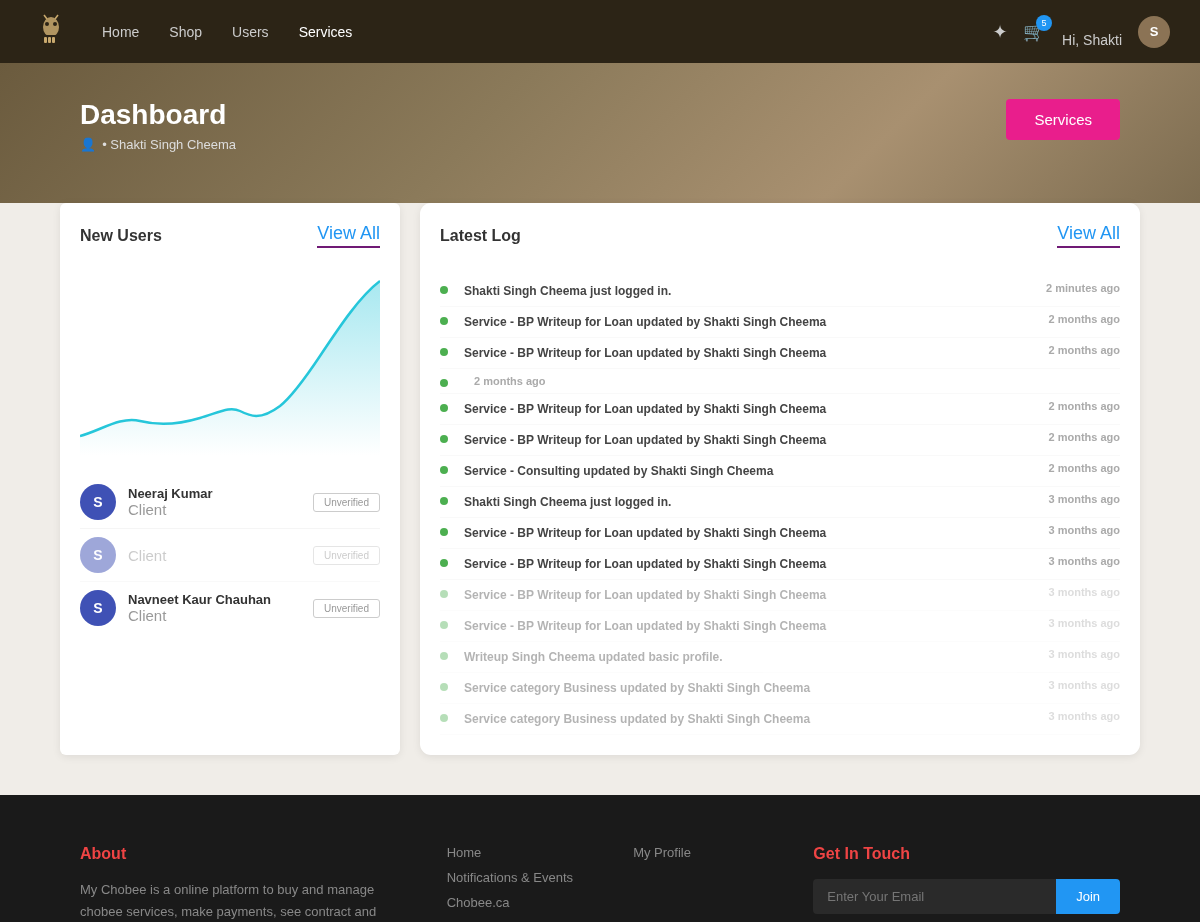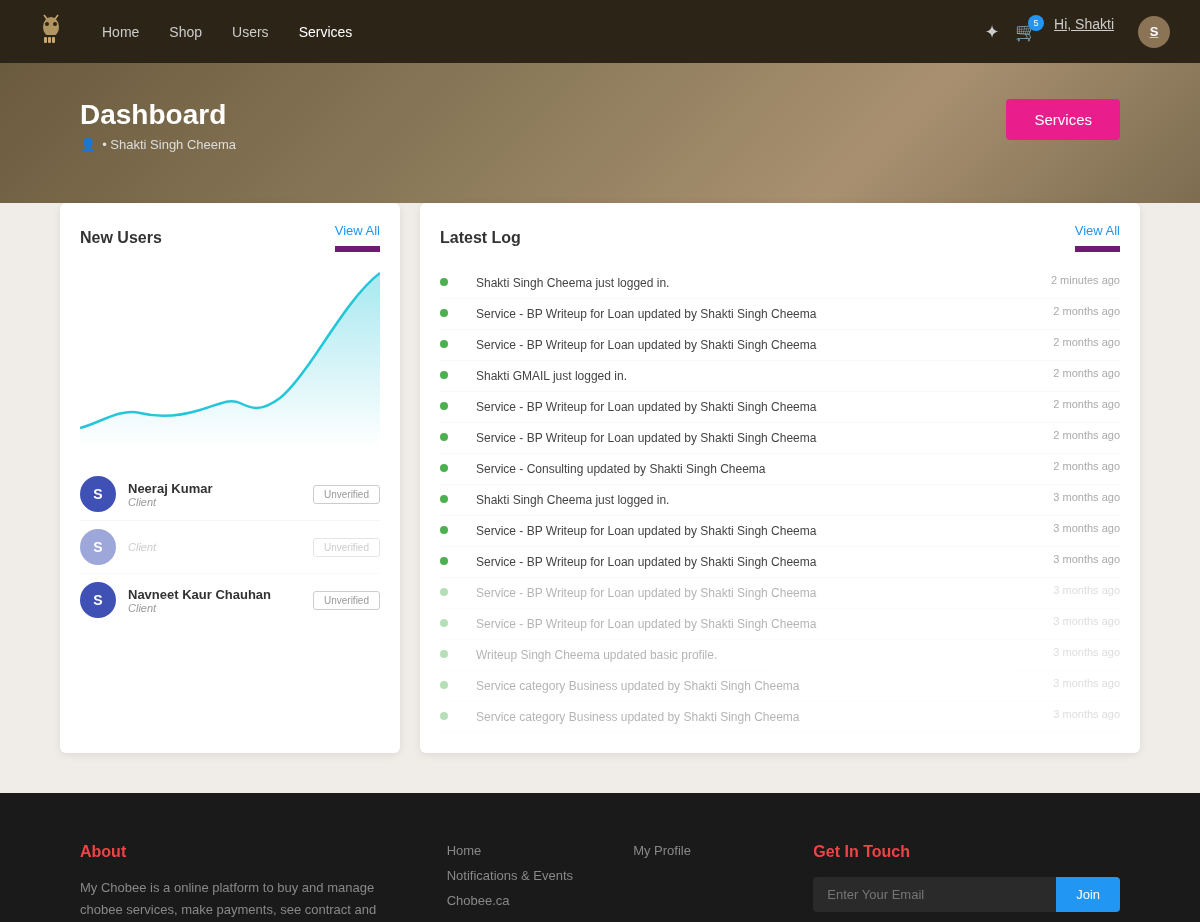--- a/index.html
+++ b/index.html
@@ -24,21 +24,21 @@
     .cart-badge {
       position: absolute;
       top: -6px; right: -6px;
       background: #2196f3;
       color: #fff;
       font-size: 9px;
       border-radius: 50%;
       width: 16px; height: 16px;
       display: flex; align-items: center; justify-content: center;
     }
-    .nav-user { display: flex; align-items: flex-start; gap: 24px; color: #ccc; font-size: 14px; text-decoration: underline; }
+    .nav-user { display: flex; align-items: flex-end; gap: 16px; color: #ccc; font-size: 14px; }
     .avatar-circle {
       width: 32px; height: 32px;
       background: #8b7355;
       border-radius: 50%;
       display: flex; align-items: center; justify-content: center;
       color: #fff; font-size: 13px; font-weight: bold;
     }
 
     
     .hero {
@@ -75,29 +75,29 @@
     }
 
     
     .card {
       background: #fff;
       border-radius: 6px;
       padding: 20px;
       box-shadow: 0 2px 8px rgba(0,0,0,0.08);
     }
     .new-users-card { flex: 0 0 340px; }
-    .latest-log-card { flex: 1; }
+    .latest-log-card { flex: 1; border-radius: 11px; }
     .card-header {
       display: flex;
       justify-content: space-between;
       align-items: center;
-      margin-bottom: 16px;
+      margin-bottom: 28px;
     }
     .card-title { font-size: 16px; font-weight: 600; color: #333; }
-    .view-all-link { color: #2196f3; text-decoration: none; font-size: 13px; border-bottom: 6px solid #701a75; padding-bottom: 8px; }
+    .view-all-link { color: #2196f3; text-decoration: none; font-size: 18px; border-bottom: 2px solid #701a75; padding-bottom: 2px; }
 
     
     .chart-area { height: 180px; position: relative; margin-bottom: 20px; overflow: hidden; }
     .chart-svg { width: 100%; height: 100%; }
 
     
     .user-item {
       display: flex;
       align-items: center;
       gap: 12px;
@@ -108,38 +108,39 @@
     .user-avatar {
       width: 36px; height: 36px;
       border-radius: 50%;
       background: #3f51b5;
       display: flex; align-items: center; justify-content: center;
       color: #fff; font-size: 14px; font-weight: bold;
       flex-shrink: 0;
     }
     .user-info { flex: 1; }
     .user-name { font-size: 13px; font-weight: 600; color: #333; }
-    .user-role { font-size: 11px; color: #999; font-style: italic; }
+    .user-role { font-size: 15px; color: #999; }
     .unverified-badge {
       background: transparent;
       border: 1px solid #ccc;
       color: #999;
       font-size: 10px;
       padding: 3px 10px;
       border-radius: 3px;
     }
 
     
     .log-item {
       display: flex;
       align-items: flex-start;
-      gap: 28px;
+      gap: 16px;
       padding: 6px 0;
       border-bottom: 1px solid #f9f9f9;
       font-size: 12px;
+      font-weight: bold;
     }
     .log-dot { width: 8px; height: 8px; border-radius: 50%; background: #4caf50; flex-shrink: 0; margin-top: 4px; }
     .log-text { flex: 1; color: #444; line-height: 1.5; }
     .log-time { color: #aaa; font-size: 11px; white-space: nowrap; margin-left: 10px; }
 
     
     footer {
       background: #1a1a1a;
       color: #aaa;
       padding: 50px 80px 20px;
@@ -290,21 +291,20 @@
     <span class="log-text">Service - BP Writeup for Loan updated by Shakti Singh Cheema</span>
     <span class="log-time">2 months ago</span>
   </div>
           <div class="log-item">
     <span class="log-dot"></span>
     <span class="log-text">Service - BP Writeup for Loan updated by Shakti Singh Cheema</span>
     <span class="log-time">2 months ago</span>
   </div>
           <div class="log-item">
     <span class="log-dot"></span>
-    <span class="log-text">Shakti GMAIL just logged in.</span>
     <span class="log-time">2 months ago</span>
   </div>
           <div class="log-item">
     <span class="log-dot"></span>
     <span class="log-text">Service - BP Writeup for Loan updated by Shakti Singh Cheema</span>
     <span class="log-time">2 months ago</span>
   </div>
           <div class="log-item">
     <span class="log-dot"></span>
     <span class="log-text">Service - BP Writeup for Loan updated by Shakti Singh Cheema</span>

